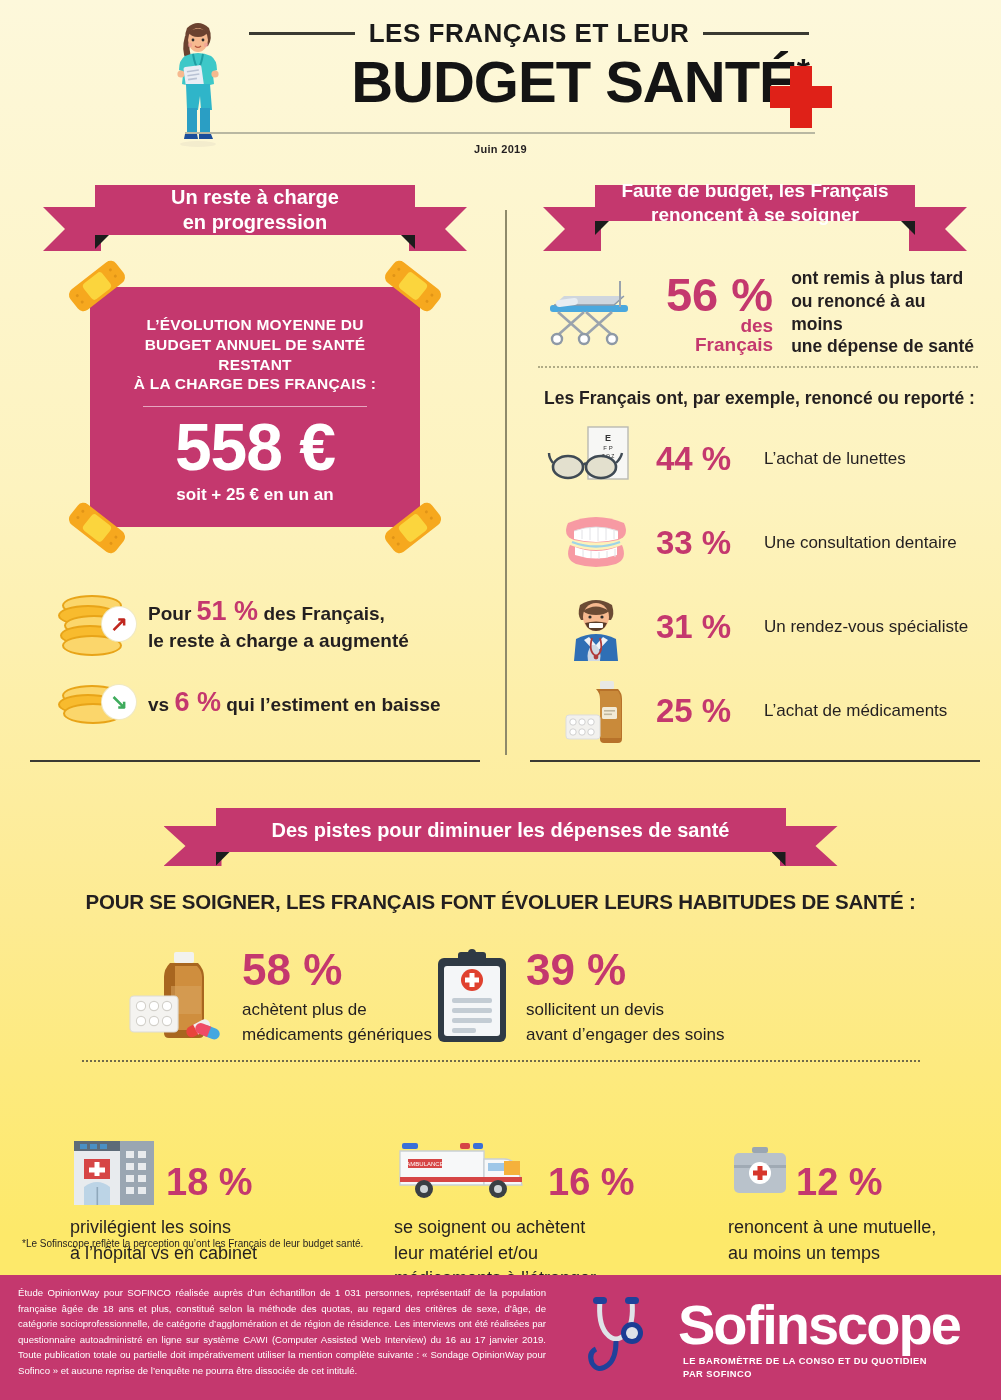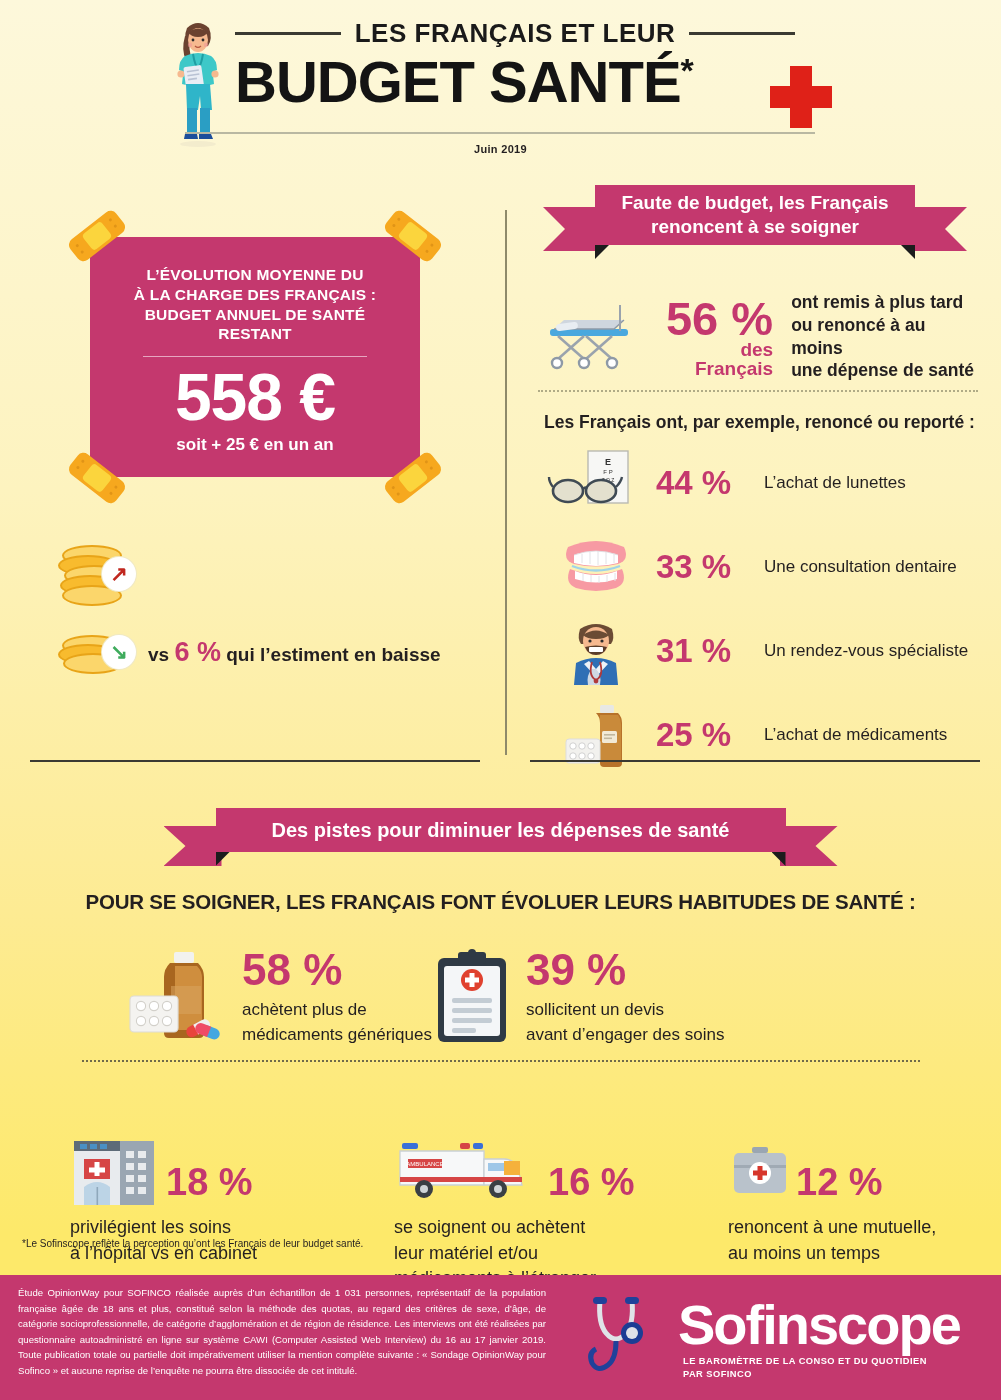--- a/index.html
+++ b/index.html
@@ -7,21 +7,21 @@
     width:1001px;height:1400px;
     font-family:"Liberation Sans", sans-serif;
     background:linear-gradient(to bottom,#fdf8db 0%,#fdf3bf 35%,#fdeb93 65%,#fde96a 88%,#fde96a 100%);
     position:relative;overflow:hidden;color:#231f20;
   }
   .page{position:relative;width:1001px;height:1400px;}
 
   
   .header{position:relative;height:170px;}
   .nurse{position:absolute;left:163px;top:16px;width:70px;height:132px;}
-  .hdr-center{position:absolute;left:235px;top:18px;width:560px;text-align:left;}
+  .hdr-center{position:absolute;left:249px;top:18px;width:560px;text-align:right;}
   .hdr-rule-row{display:flex;align-items:center;gap:14px;justify-content:center;}
   .hdr-rule{height:3px;background:#3a3a32;flex:1 1 auto;min-width:30px;}
   .hdr-kicker{font-size:26px;font-weight:bold;letter-spacing:.5px;white-space:nowrap;color:#1a1a1a;}
   .hdr-main{font-size:58px;font-weight:bold;letter-spacing:-1px;line-height:1;margin-top:4px;color:#141414;white-space:nowrap;}
   .hdr-star{font-size:34px;vertical-align:super;}
   .cross-wrap{position:absolute;left:770px;top:66px;}
   .cross{position:relative;width:62px;height:62px;}
   .cross:before,.cross:after{content:"";position:absolute;background:#df2118;}
   .cross:before{left:20px;top:0;width:22px;height:62px;}
   .cross:after{left:0;top:20px;width:62px;height:22px;}
@@ -41,21 +41,21 @@
 
   
   .cols{position:absolute;top:185px;left:0;width:1001px;height:580px;}
   .vdiv{position:absolute;left:505px;top:25px;width:2px;height:545px;background:#8e8a6a;}
   .colL{position:absolute;left:30px;top:0;width:450px;}
   .colR{position:absolute;left:530px;top:0;width:450px;}
 
   .ribA{width:320px;margin:0 auto;}
   .ribA .ribbon-band{height:50px;font-size:20px;padding:0 10px;}
   .ribB{width:320px;margin:0 auto;}
-  .ribB .ribbon-band{height:60px;font-size:19px;padding:0 8px;}
+  .ribB .ribbon-band{height:36px;font-size:19px;padding:0 8px;}
 
   
   .card-wrap{position:relative;width:330px;margin:52px auto 0;}
   .budget-card{background:#c4386e;color:#fff;padding:28px 20px 22px;text-align:center;position:relative;z-index:2;}
   .budget-lead{font-size:15.5px;font-weight:bold;line-height:1.28;letter-spacing:.2px;}
   .budget-hr{width:77%;height:1px;background:#e6a6c0;margin:12px auto 6px;}
   .budget-amount{font-size:66px;font-weight:bold;line-height:1.05;letter-spacing:-1px;}
   .budget-sub{font-size:17px;font-weight:bold;margin-top:2px;}
   .bandaid{position:absolute;width:58px;height:26px;border-radius:7px;background:#f6a81e;z-index:3;}
   .bandaid .pad{position:absolute;left:17px;top:3px;width:24px;height:20px;border-radius:4px;background:#fbd53d;}
@@ -176,27 +176,39 @@
 
     <div class="hdr-bottomrule"></div>
     <div class="hdr-date">Juin 2019</div>
   </div>
 
   <div class="cols">
     <div class="vdiv"></div>
 
     <div class="colL">
 
+      <div class="ribbon ribA">
+        <div class="ribbon-wing left"></div>
+        <div class="ribbon-wing right"></div>
+        <div class="ribbon-band">
+          <div>
+            <div>Un reste à charge</div>
+            <div>en progression</div>
+          </div>
+          <div class="ribbon-notch left"></div>
+          <div class="ribbon-notch right"></div>
+        </div>
+      </div>
 
       <div class="card-wrap">
         <div class="budget-card">
           <div class="budget-lead">
             <div>L’ÉVOLUTION MOYENNE DU</div>
+            <div>BUDGET ANNUEL DE SANTÉ RESTANT</div>
             <div>À LA CHARGE DES FRANÇAIS :</div>
-            <div>BUDGET ANNUEL DE SANTÉ RESTANT</div>
           </div>
           <div class="budget-hr"></div>
           <div class="budget-amount">558 €</div>
           <div class="budget-sub">soit + 25 € en un an</div>
         </div>
         <div class="bandaid b-tl">
             <div class="pad"></div>
             <div class="d" style="left:6px;top:7px"></div>
             <div class="d" style="left:6px;top:15px"></div>
             <div class="d" style="left:48px;top:7px"></div>
@@ -228,20 +240,24 @@
       <div class="coin-row" style="margin-top:66px">
         <div class="coin-stack">
           <div class="coin lite" style="left:4px;top:2px"></div>
           <div class="coin" style="left:0px;top:12px"></div>
           <div class="coin lite" style="left:6px;top:22px"></div>
           <div class="coin" style="left:2px;top:32px"></div>
           <div class="coin lite" style="left:4px;top:42px"></div>
           <div class="badge">
               <span class="arrow-up">↗</span>
             </div>
+        </div>
+        <div class="coin-text">
+          <div><span>Pour </span><span class="big-pct">51 %</span><span> des Français,</span></div>
+          <div>le reste à charge a augmenté</div>
         </div>
       </div>
 
       <div class="coin-row" style="margin-top:28px">
         <div class="coin-stack" style="height:40px">
           <div class="coin lite" style="left:4px;top:2px"></div>
           <div class="coin" style="left:0px;top:11px"></div>
           <div class="coin lite" style="left:5px;top:20px"></div>
           <div class="badge" style="top:2px">
               <span class="arrow-down">↘</span>

